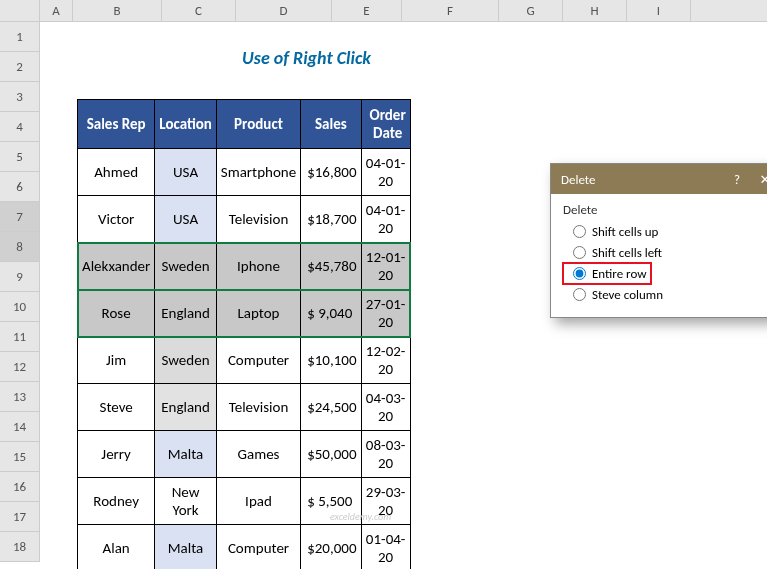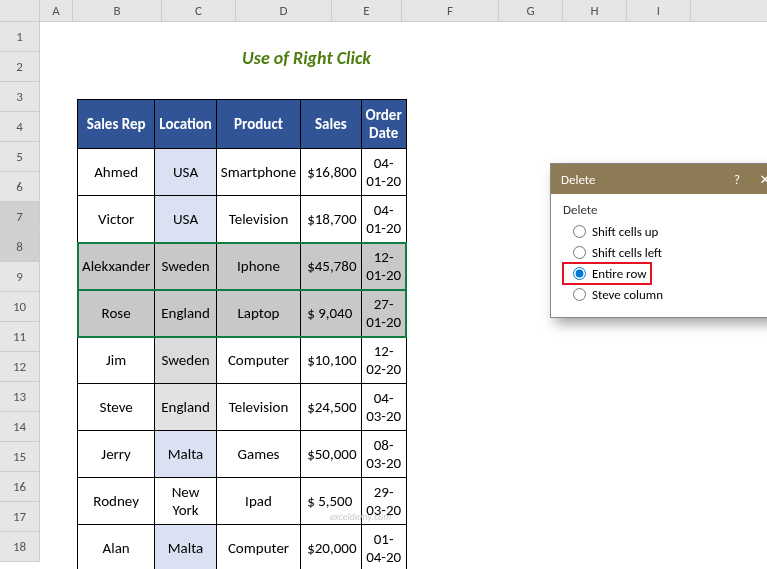--- a/index.html
+++ b/index.html
@@ -56,21 +56,21 @@
     }
     .title-cell {
       position: absolute;
       left: 37px;
       top: 25px;
       width: 459px;
       text-align: center;
       font-size: 18px;
       font-weight: bold;
       font-style: italic;
-      color: #4d7c0f;
+      color: #0369a1;
       background: #fff;
     }
     .data-table {
       position: absolute;
       left: 37px;
       top: 77px;
       border-collapse: collapse;
     }
     .data-table th {
       background: #305496;
@@ -195,21 +195,21 @@
 
 <div class="grid">
   <div class="title-cell">Use of Right Click</div>
   <table class="data-table">
     <thead>
         <tr>
           <th style="width: 89px;">Sales Rep</th>
           <th style="width: 74px; margin-left: 44px;">Location</th>
           <th style="width: 96px; margin-top: 7px;">Product</th>
           <th style="width: 70px;">Sales</th>
-          <th style="width: 97px;">Order Date</th>
+          <th style="width: 97px; padding-left: 8px;">Order Date</th>
         </tr>
       </thead>
     <tbody>
         <tr>
           <td>Ahmed</td>
           <td class="loc-usa">USA</td>
           <td>Smartphone</td>
           <td class="sales">$16,800</td>
           <td>04-01-20</td>
         </tr>

